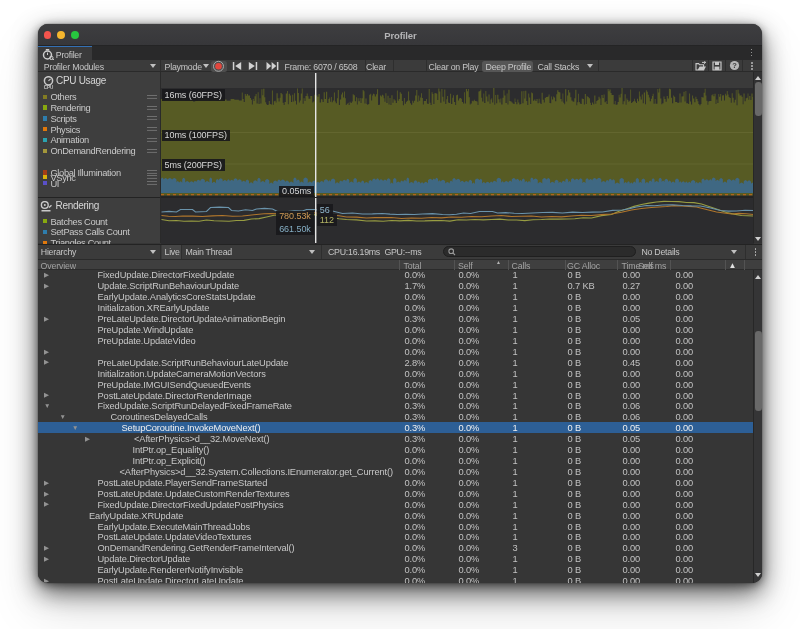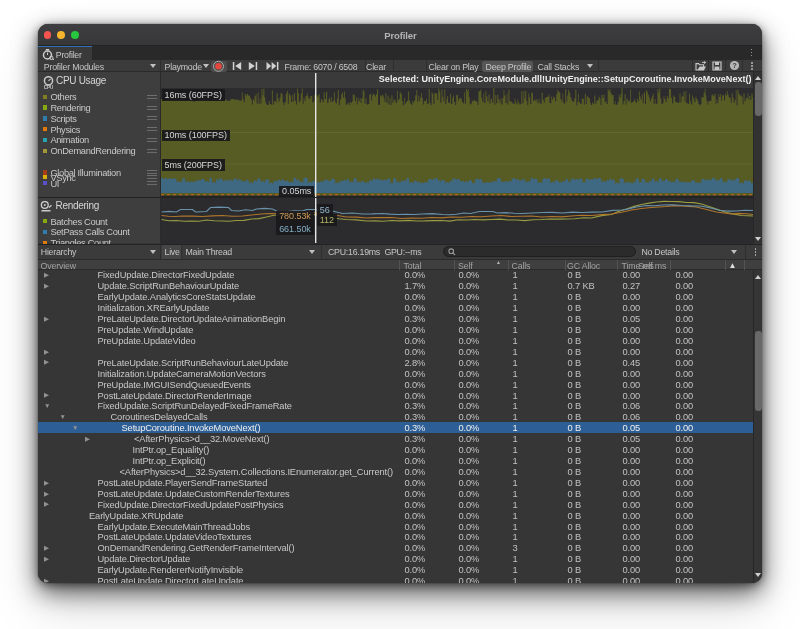--- a/index.html
+++ b/index.html
@@ -81,23 +81,20 @@
 <line x1="0" y1="92" x2="593" y2="92" stroke="#63662f" stroke-width="1"></line>
 <path d="M0,121L0.0,106.9Q1.3,103.9 2.6,106.9L2.6,107.5Q4.6,104.5 6.6,107.5L6.6,107.4Q8.9,104.4 11.1,107.4L11.1,107.6Q13.3,104.6 15.5,107.6L15.5,110.6Q16.8,107.6 18.1,110.6L18.1,110.7Q19.6,107.7 21.2,110.7L21.2,107.2Q22.7,104.2 24.2,107.2L24.2,110.6Q26.2,107.6 28.3,110.6L28.3,110.7Q30.5,107.7 32.6,110.7L32.6,110.2Q34.0,107.2 35.4,110.2L35.4,109.3Q37.4,106.3 39.4,109.3L39.4,108.2Q41.6,105.2 43.9,108.2L43.9,110.6Q46.1,107.6 48.4,110.6L48.4,107.0Q49.7,104.0 51.0,107.0L51.0,111.2Q53.0,108.2 54.9,111.2L54.9,108.5Q56.3,105.5 57.7,108.5L57.7,107.8Q59.7,104.8 61.7,107.8L61.7,109.4Q63.9,106.4 66.1,109.4L66.1,108.8Q67.4,105.8 68.8,108.8L68.8,109.2Q70.7,106.2 72.5,109.2L72.5,107.7Q74.5,104.7 76.5,107.7L76.5,108.8Q78.6,105.8 80.7,108.8L80.7,110.2Q82.6,107.2 84.6,110.2L84.6,108.9Q86.3,105.9 88.0,108.9L88.0,111.8Q90.1,108.8 92.2,111.8L92.2,109.8Q94.3,106.8 96.4,109.8L96.4,107.2Q97.9,104.2 99.5,107.2L99.5,110.6Q101.8,107.6 104.1,110.6L104.1,108.6Q106.2,105.6 108.3,108.6L108.3,112.0Q110.2,109.0 112.2,112.0L112.2,110.0Q114.3,107.0 116.4,110.0L116.4,109.1Q118.0,106.1 119.6,109.1L119.6,108.9Q121.8,105.9 124.0,108.9L124.0,110.0Q126.0,107.0 128.0,110.0L128.0,111.1Q130.2,108.1 132.4,111.1L132.4,106.9Q134.0,103.9 135.5,106.9L135.5,109.1Q137.1,106.1 138.7,109.1L138.7,111.1Q140.6,108.1 142.4,111.1L142.4,107.1Q144.6,104.1 146.8,107.1L146.8,111.1Q148.9,108.1 151.1,111.1L151.1,109.9Q153.2,106.9 155.4,109.9L155.4,111.3Q157.0,108.3 158.6,111.3L158.6,110.5Q160.7,107.5 162.8,110.5L162.8,108.7Q165.0,105.7 167.2,108.7L167.2,109.8Q168.6,106.8 170.0,109.8L170.0,107.9Q172.1,104.9 174.2,107.9L174.2,111.7Q176.2,108.7 178.3,111.7L178.3,110.1Q179.8,107.1 181.3,110.1L181.3,109.3Q183.3,106.3 185.3,109.3L185.3,108.2Q186.8,105.2 188.3,108.2L188.3,111.0Q190.4,108.0 192.4,111.0L192.4,107.4Q194.2,104.4 195.9,107.4L195.9,110.9Q198.0,107.9 200.1,110.9L200.1,109.9Q201.7,106.9 203.2,109.9L203.2,111.5Q205.4,108.5 207.6,111.5L207.6,109.4Q209.4,106.4 211.2,109.4L211.2,107.9Q213.1,104.9 215.0,107.9L215.0,107.8Q216.5,104.8 218.0,107.8L218.0,108.8Q220.0,105.8 222.0,108.8L222.0,109.0Q223.9,106.0 225.7,109.0L225.7,107.7Q227.6,104.7 229.4,107.7L229.4,112.1Q230.7,109.1 232.1,112.1L232.1,107.5Q233.7,104.5 235.4,107.5L235.4,111.0Q237.3,108.0 239.3,111.0L239.3,110.0Q240.7,107.0 242.2,110.0L242.2,109.6Q243.8,106.6 245.5,109.6L245.5,107.1Q246.8,104.1 248.1,107.1L248.1,111.4Q250.4,108.4 252.7,111.4L252.7,109.8Q254.5,106.8 256.3,109.8L256.3,111.0Q257.8,108.0 259.4,111.0L259.4,111.8Q261.1,108.8 262.8,111.8L262.8,111.2Q264.9,108.2 267.0,111.2L267.0,108.2Q269.2,105.2 271.5,108.2L271.5,107.9Q272.8,104.9 274.2,107.9L274.2,107.3Q275.7,104.3 277.1,107.3L277.1,109.8Q278.5,106.8 279.8,109.8L279.8,109.3Q282.0,106.3 284.2,109.3L284.2,111.6Q286.4,108.6 288.7,111.6L288.7,110.0Q290.0,107.0 291.4,110.0L291.4,107.5Q293.1,104.5 294.8,107.5L294.8,108.2Q297.1,105.2 299.3,108.2L299.3,110.2Q301.2,107.2 303.1,110.2L303.1,110.4Q305.3,107.4 307.6,110.4L307.6,109.2Q309.3,106.2 311.0,109.2L311.0,111.9Q312.4,108.9 313.9,111.9L313.9,108.1Q316.2,105.1 318.5,108.1L318.5,108.2Q319.8,105.2 321.1,108.2L321.1,111.6Q322.8,108.6 324.4,111.6L324.4,111.3Q326.6,108.3 328.8,111.3L328.8,111.0Q330.2,108.0 331.5,111.0L331.5,110.3Q333.5,107.3 335.6,110.3L335.6,107.2Q337.8,104.2 340.1,107.2L340.1,110.8Q341.6,107.8 343.0,110.8L343.0,110.4Q345.3,107.4 347.5,110.4L347.5,110.0Q349.1,107.0 350.7,110.0L350.7,107.4Q352.8,104.4 354.8,107.4L354.8,108.2Q356.4,105.2 358.1,108.2L358.1,109.4Q359.5,106.4 360.9,109.4L360.9,108.1Q362.4,105.1 363.8,108.1L363.8,110.4Q365.3,107.4 366.7,110.4L366.7,110.6Q368.0,107.6 369.4,110.6L369.4,107.1Q370.9,104.1 372.3,107.1L372.3,108.0Q374.6,105.0 376.8,108.0L376.8,111.4Q379.0,108.4 381.3,111.4L381.3,107.6Q383.5,104.6 385.6,107.6L385.6,107.4Q387.4,104.4 389.1,107.4L389.1,111.3Q391.4,108.3 393.6,111.3L393.6,109.3Q395.5,106.3 397.5,109.3L397.5,111.2Q399.1,108.2 400.7,111.2L400.7,110.2Q402.5,107.2 404.3,110.2L404.3,108.1Q405.7,105.1 407.2,108.1L407.2,110.6Q408.5,107.6 409.9,110.6L409.9,107.7Q411.7,104.7 413.6,107.7L413.6,108.3Q415.8,105.3 417.9,108.3L417.9,107.7Q419.6,104.7 421.4,107.7L421.4,111.3Q422.9,108.3 424.5,111.3L424.5,107.8Q426.1,104.8 427.8,107.8L427.8,108.6Q429.6,105.6 431.4,108.6L431.4,107.5Q433.6,104.5 435.8,107.5L435.8,107.2Q438.0,104.2 440.3,107.2L440.3,110.4Q442.5,107.4 444.7,110.4L444.7,109.4Q446.2,106.4 447.7,109.4L447.7,108.2Q449.3,105.2 450.9,108.2L450.9,108.8Q452.4,105.8 453.9,108.8L453.9,112.1Q456.2,109.1 458.5,112.1L458.5,107.4Q460.7,104.4 462.9,107.4L462.9,111.6Q464.5,108.6 466.1,111.6L466.1,110.7Q467.5,107.7 468.8,110.7L468.8,112.0Q470.4,109.0 472.0,112.0L472.0,111.1Q473.3,108.1 474.7,111.1L474.7,107.6Q476.3,104.6 477.9,107.6L477.9,111.2Q479.2,108.2 480.5,111.2L480.5,107.9Q482.4,104.9 484.2,107.9L484.2,111.6Q485.9,108.6 487.7,111.6L487.7,109.9Q489.2,106.9 490.7,109.9L490.7,107.8Q492.1,104.8 493.6,107.8L493.6,110.6Q495.6,107.6 497.7,110.6L497.7,107.3Q499.2,104.3 500.7,107.3L500.7,110.1Q502.1,107.1 503.5,110.1L503.5,108.3Q505.3,105.3 507.1,108.3L507.1,110.1Q508.6,107.1 510.1,110.1L510.1,111.1Q512.1,108.1 514.1,111.1L514.1,108.0Q516.0,105.0 517.9,108.0L517.9,110.7Q519.2,107.7 520.6,110.7L520.6,110.7Q522.3,107.7 524.0,110.7L524.0,111.1Q525.4,108.1 526.7,111.1L526.7,111.3Q528.4,108.3 530.0,111.3L530.0,109.5Q532.2,106.5 534.3,109.5L534.3,111.6Q535.6,108.6 537.0,111.6L537.0,111.4Q538.7,108.4 540.5,111.4L540.5,107.9Q542.1,104.9 543.6,107.9L543.6,108.8Q545.8,105.8 547.9,108.8L547.9,108.8Q549.4,105.8 550.8,108.8L550.8,106.9Q552.7,103.9 554.6,106.9L554.6,109.2Q556.4,106.2 558.3,109.2L558.3,107.5Q560.1,104.5 561.9,107.5L561.9,111.1Q563.9,108.1 565.9,111.1L565.9,108.6Q568.1,105.6 570.3,108.6L570.3,108.9Q572.3,105.9 574.3,108.9L574.3,107.2Q576.3,104.2 578.4,107.2L578.4,111.9Q580.6,108.9 582.7,111.9L582.7,109.6Q584.5,106.6 586.3,109.6L586.3,109.7Q588.1,106.7 590.0,109.7L590.0,111.9Q591.3,108.9 592.6,111.9L592.6,107.8Q594.1,104.8 593.0,107.8L593,121Z" fill="#3f6883"></path>
 <line x1="0" y1="122.6" x2="593" y2="122.6" stroke="#b2641c" stroke-width="1.4" stroke-dasharray="3 3"></line>
 <rect x="0" y="124.2" width="593" height="1.6" fill="#232323"></rect>
 <rect x="0" y="125.8" width="593" height="46.2" fill="#2c2c2e"></rect>
 <path d="M0.5,147.5L8.0,148.8L15.5,148.5L23.0,149.2L30.5,149.0L38.0,149.2L45.5,148.0L53.0,148.7L60.5,149.0L68.0,149.2L75.5,148.5L83.0,148.4L90.5,147.0L98.0,146.6L105.5,145.0L113.0,143.3L120.5,143.0L128.0,142.7L135.5,142.0L145.5,142.5L152.5,142.6L159.5,143.5L170.5,145.5L178.0,146.8L185.5,147.5L195.5,147.9L205.5,149.0L213.8,148.9L222.2,149.3L230.5,148.5L238.8,148.9L247.2,148.4L255.5,149.0L263.8,148.9L272.2,148.6L280.5,148.5L288.8,149.1L297.2,147.8L305.5,148.0L313.8,147.5L322.2,147.9L330.5,147.5L338.8,147.1L347.2,148.0L355.5,148.0L363.8,148.6L372.2,147.7L380.5,147.5L388.8,147.0L397.2,147.1L405.5,147.0L413.8,146.7L422.2,145.8L430.5,146.0L440.5,143.6L450.5,142.5L458.0,139.2L465.5,137.0L473.0,134.4L480.5,132.5L488.0,131.1L495.5,130.0L503.0,129.4L510.5,129.5L518.0,129.6L525.5,130.5L533.0,130.6L540.5,132.0L552.5,136.0L565.5,140.5L573.0,142.1L580.5,143.5L592.5,144.0" fill="none" stroke="#989d42" stroke-width="1.1"></path>
 <path d="M0.5,143.5L7.5,144.2L14.5,144.5L21.5,144.0L31.5,144.1L41.5,144.5L51.5,143.9L61.5,143.5L71.5,144.3L81.5,144.0L88.5,143.3L95.5,142.5L103.0,141.8L110.5,141.5L118.0,141.7L125.5,140.5L132.5,140.7L139.5,140.0L150.5,140.5L159.5,141.5L170.5,143.0L178.0,143.7L185.5,145.0L195.5,145.1L205.5,146.0L213.8,145.6L222.2,145.6L230.5,145.5L240.5,146.5L250.5,146.0L260.5,146.2L270.5,145.5L280.5,145.9L290.5,145.0L300.5,145.3L310.5,144.5L320.5,144.8L330.5,144.0L340.5,143.5L350.5,144.5L360.5,144.3L370.5,144.0L380.5,145.0L390.5,144.5L400.5,144.9L410.5,144.0L420.5,143.3L430.5,143.5L440.5,142.6L450.5,142.0L460.5,140.2L470.5,138.0L480.5,136.5L490.5,135.5L498.0,135.0L505.5,134.5L513.0,133.6L520.5,134.0L528.0,134.4L535.5,135.0L545.5,137.5L555.5,140.0L563.0,141.0L570.5,142.0L577.8,141.4L585.2,141.8L592.5,142.5" fill="none" stroke="#b0762c" stroke-width="1.1"></path>
 <path d="M0.5,140.0L8.0,139.4L15.5,140.0L19.5,137.5L31.5,137.5L34.5,140.0L45.5,139.5L49.5,135.5L58.5,135.1L67.5,135.5L70.5,138.5L77.5,139.0L84.5,137.7L91.5,138.5L95.5,137.0L103.5,136.4L111.5,137.0L116.5,139.5L124.8,139.7L133.2,138.7L141.5,139.0L145.5,137.5L153.5,137.5L159.5,138.5L171.5,139.0L181.5,141.5L191.5,141.0L201.5,142.0L211.5,141.9L221.5,141.5L229.0,142.1L236.5,142.5L244.8,142.4L253.2,142.5L261.5,142.0L271.5,141.6L281.5,142.5L288.5,142.8L295.5,142.3L302.5,141.0L309.5,141.5L318.5,139.5L331.5,139.5L336.5,141.0L344.8,140.6L353.2,141.3L361.5,141.5L371.5,141.0L381.5,140.5L391.5,140.4L401.5,141.0L411.5,140.1L421.5,140.5L431.5,140.1L441.5,140.0L451.5,138.4L461.5,138.0L468.5,136.6L475.5,135.0L485.5,133.5L493.5,133.8L501.5,133.0L511.5,132.7L521.5,133.5L530.5,133.9L539.5,134.0L549.5,136.0L559.5,138.5L567.5,139.1L575.5,139.0L584.0,138.2L592.5,138.5" fill="none" stroke="#6a93ab" stroke-width="1.1"></path>
 <rect x="154" y="1" width="1.4" height="170" fill="#e6e6e6"></rect>
 </svg>
-  <div style="left:160.5px;top:72px;width:593px;height:16px;overflow:hidden;">
-    <span style="position:absolute;right:2px;top:2.2px;font-size:9px;font-weight:bold;color:#efefef;letter-spacing:.02px;white-space:nowrap;">Selected: UnityEngine.CoreModule.dll!UnityEngine::SetupCoroutine.InvokeMoveNext()</span>
-  </div>
   <div class="chlbl" style="left:161.5px;top:89px;">16ms (60FPS)</div>
   <div class="chlbl" style="left:161.5px;top:129.5px;">10ms (100FPS)</div>
   <div class="chlbl" style="left:161.5px;top:159.2px;">5ms (200FPS)</div>
   <div class="chlbl" style="right:485.7px;top:185.8px;">0.05ms</div>
   <div class="chlbl" style="left:316.8px;top:204px;color:#91b7cd;">56</div>
   <div class="chlbl" style="right:486.2px;top:210.8px;color:#cf9a55;">780.53k</div>
   <div class="chlbl" style="left:316.8px;top:214.2px;color:#b3b364;">112</div>
   <div class="chlbl" style="right:486.2px;top:223.2px;color:#85aec4;">661.50k</div>
 
   <div class="sbcol" style="left:753px;top:72.3px;height:171.2px;background:#323233;"></div>

